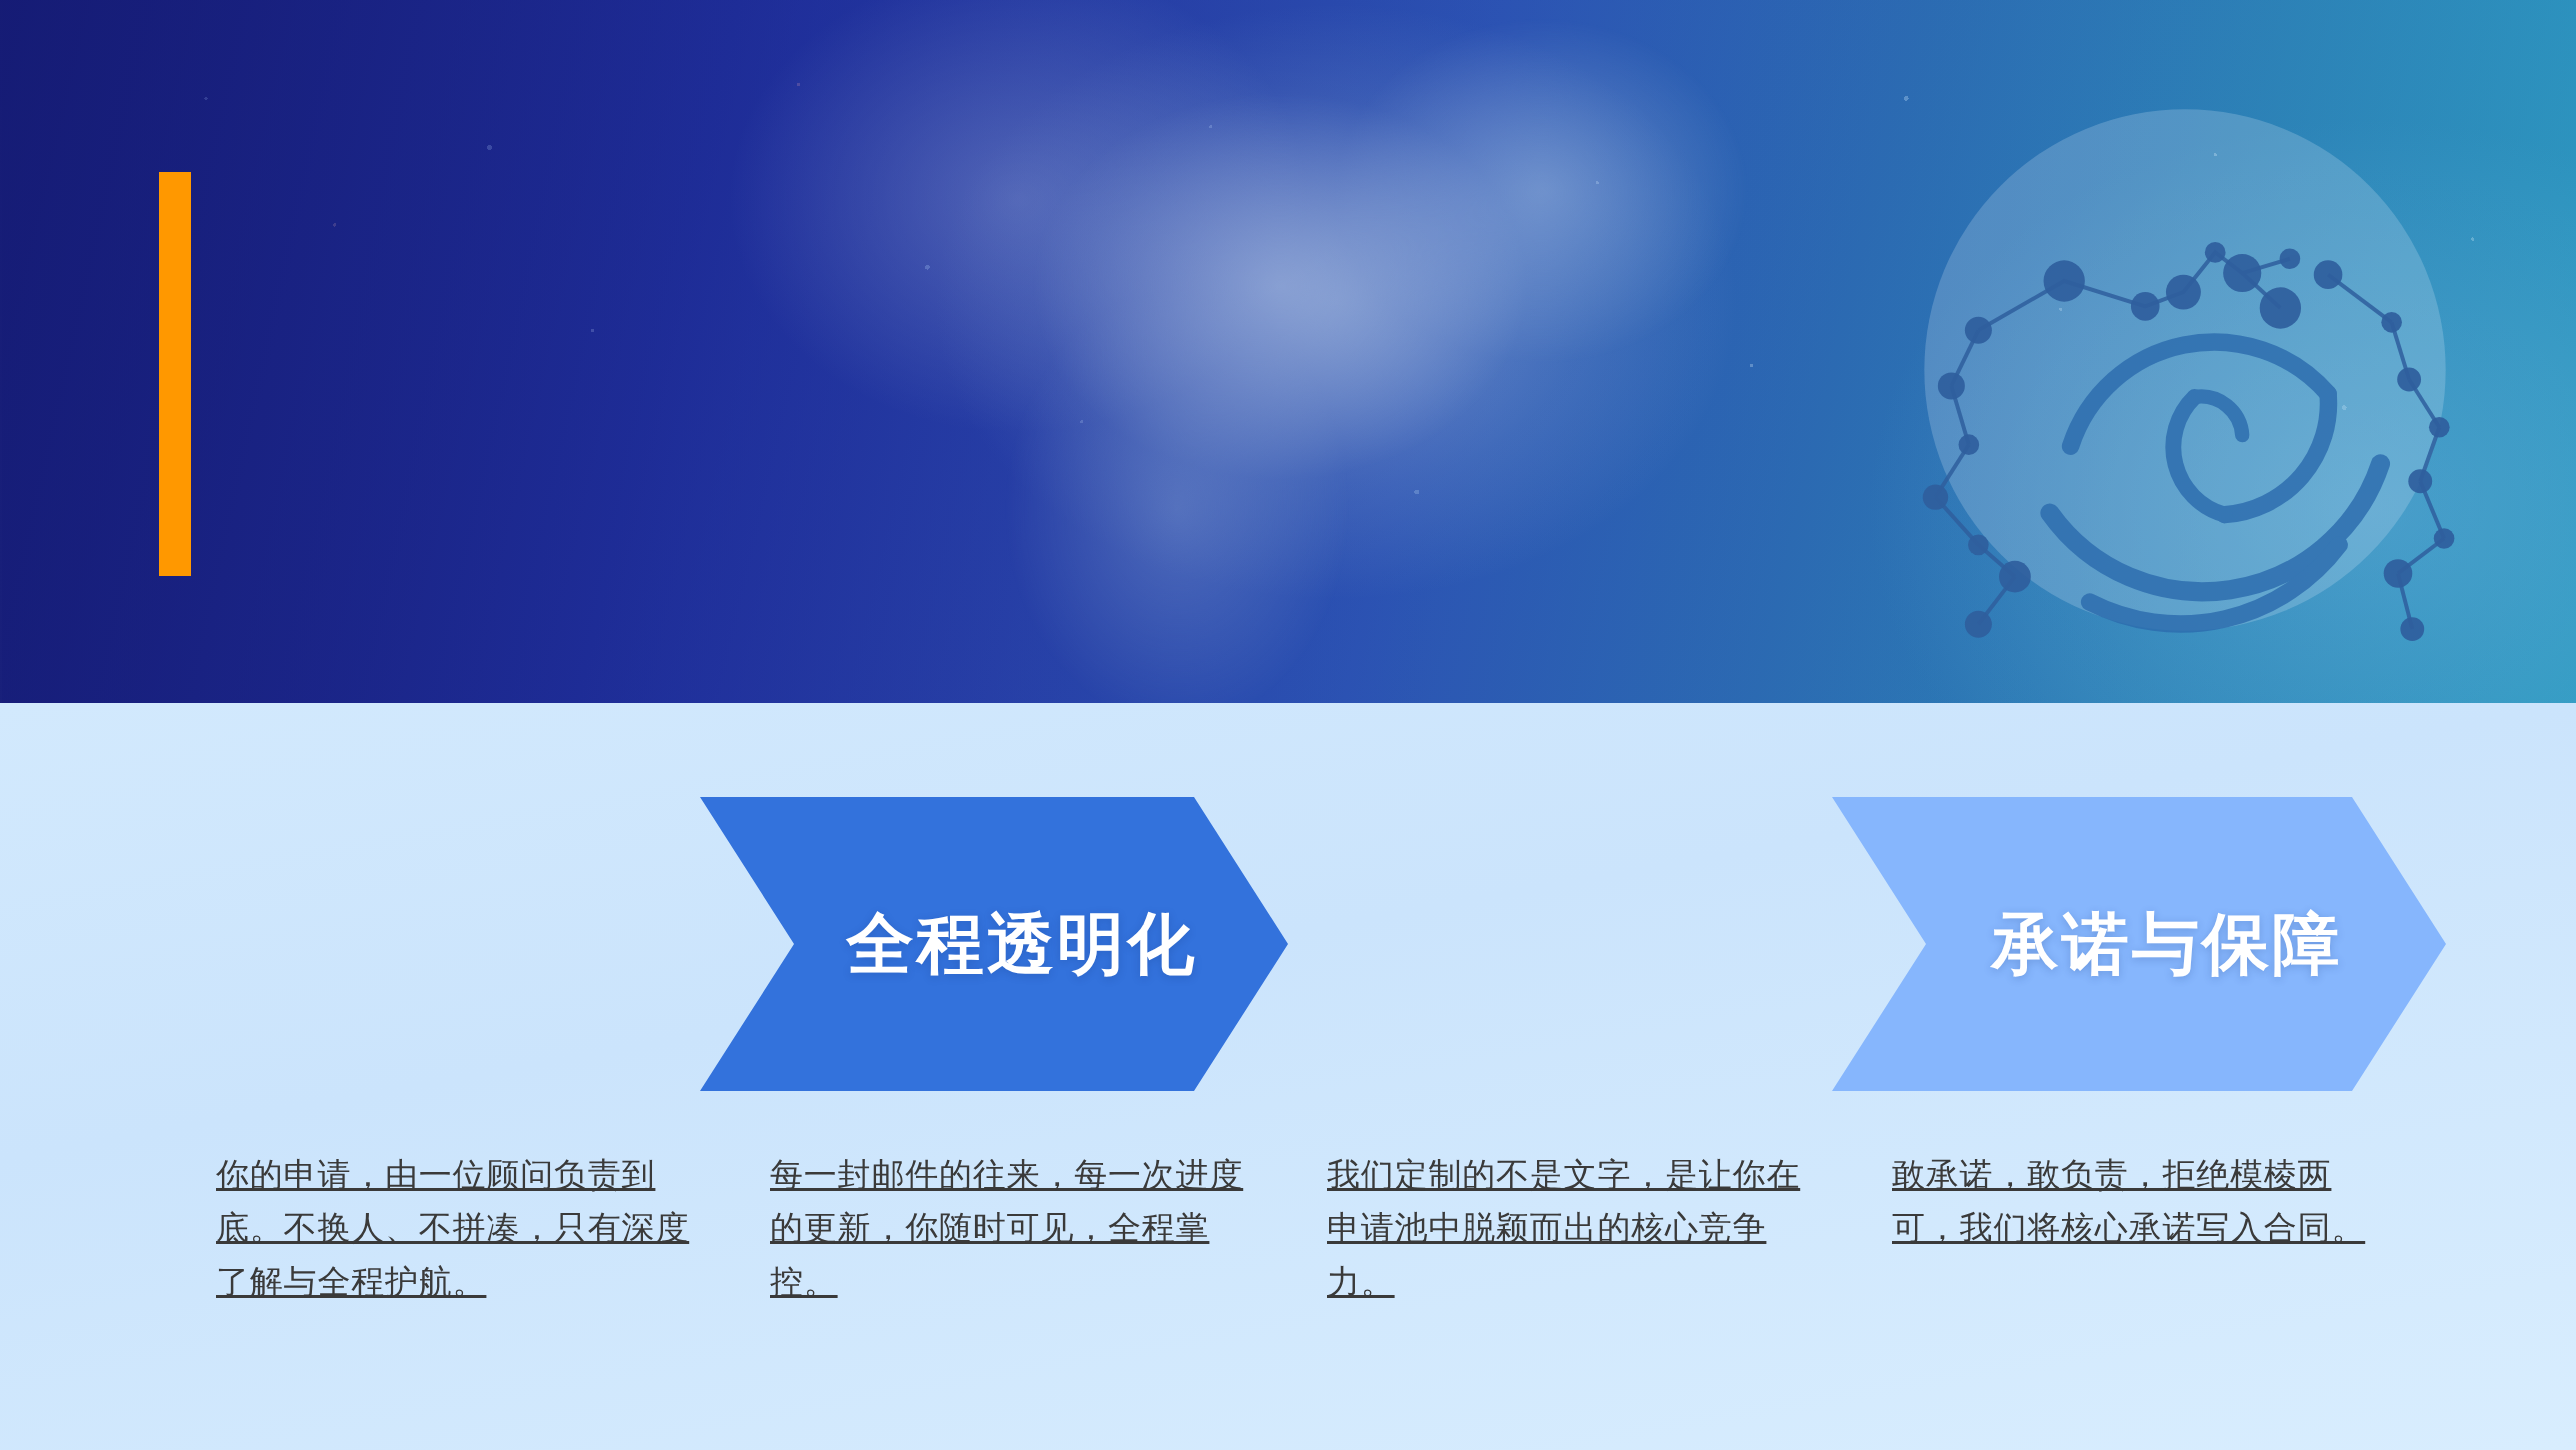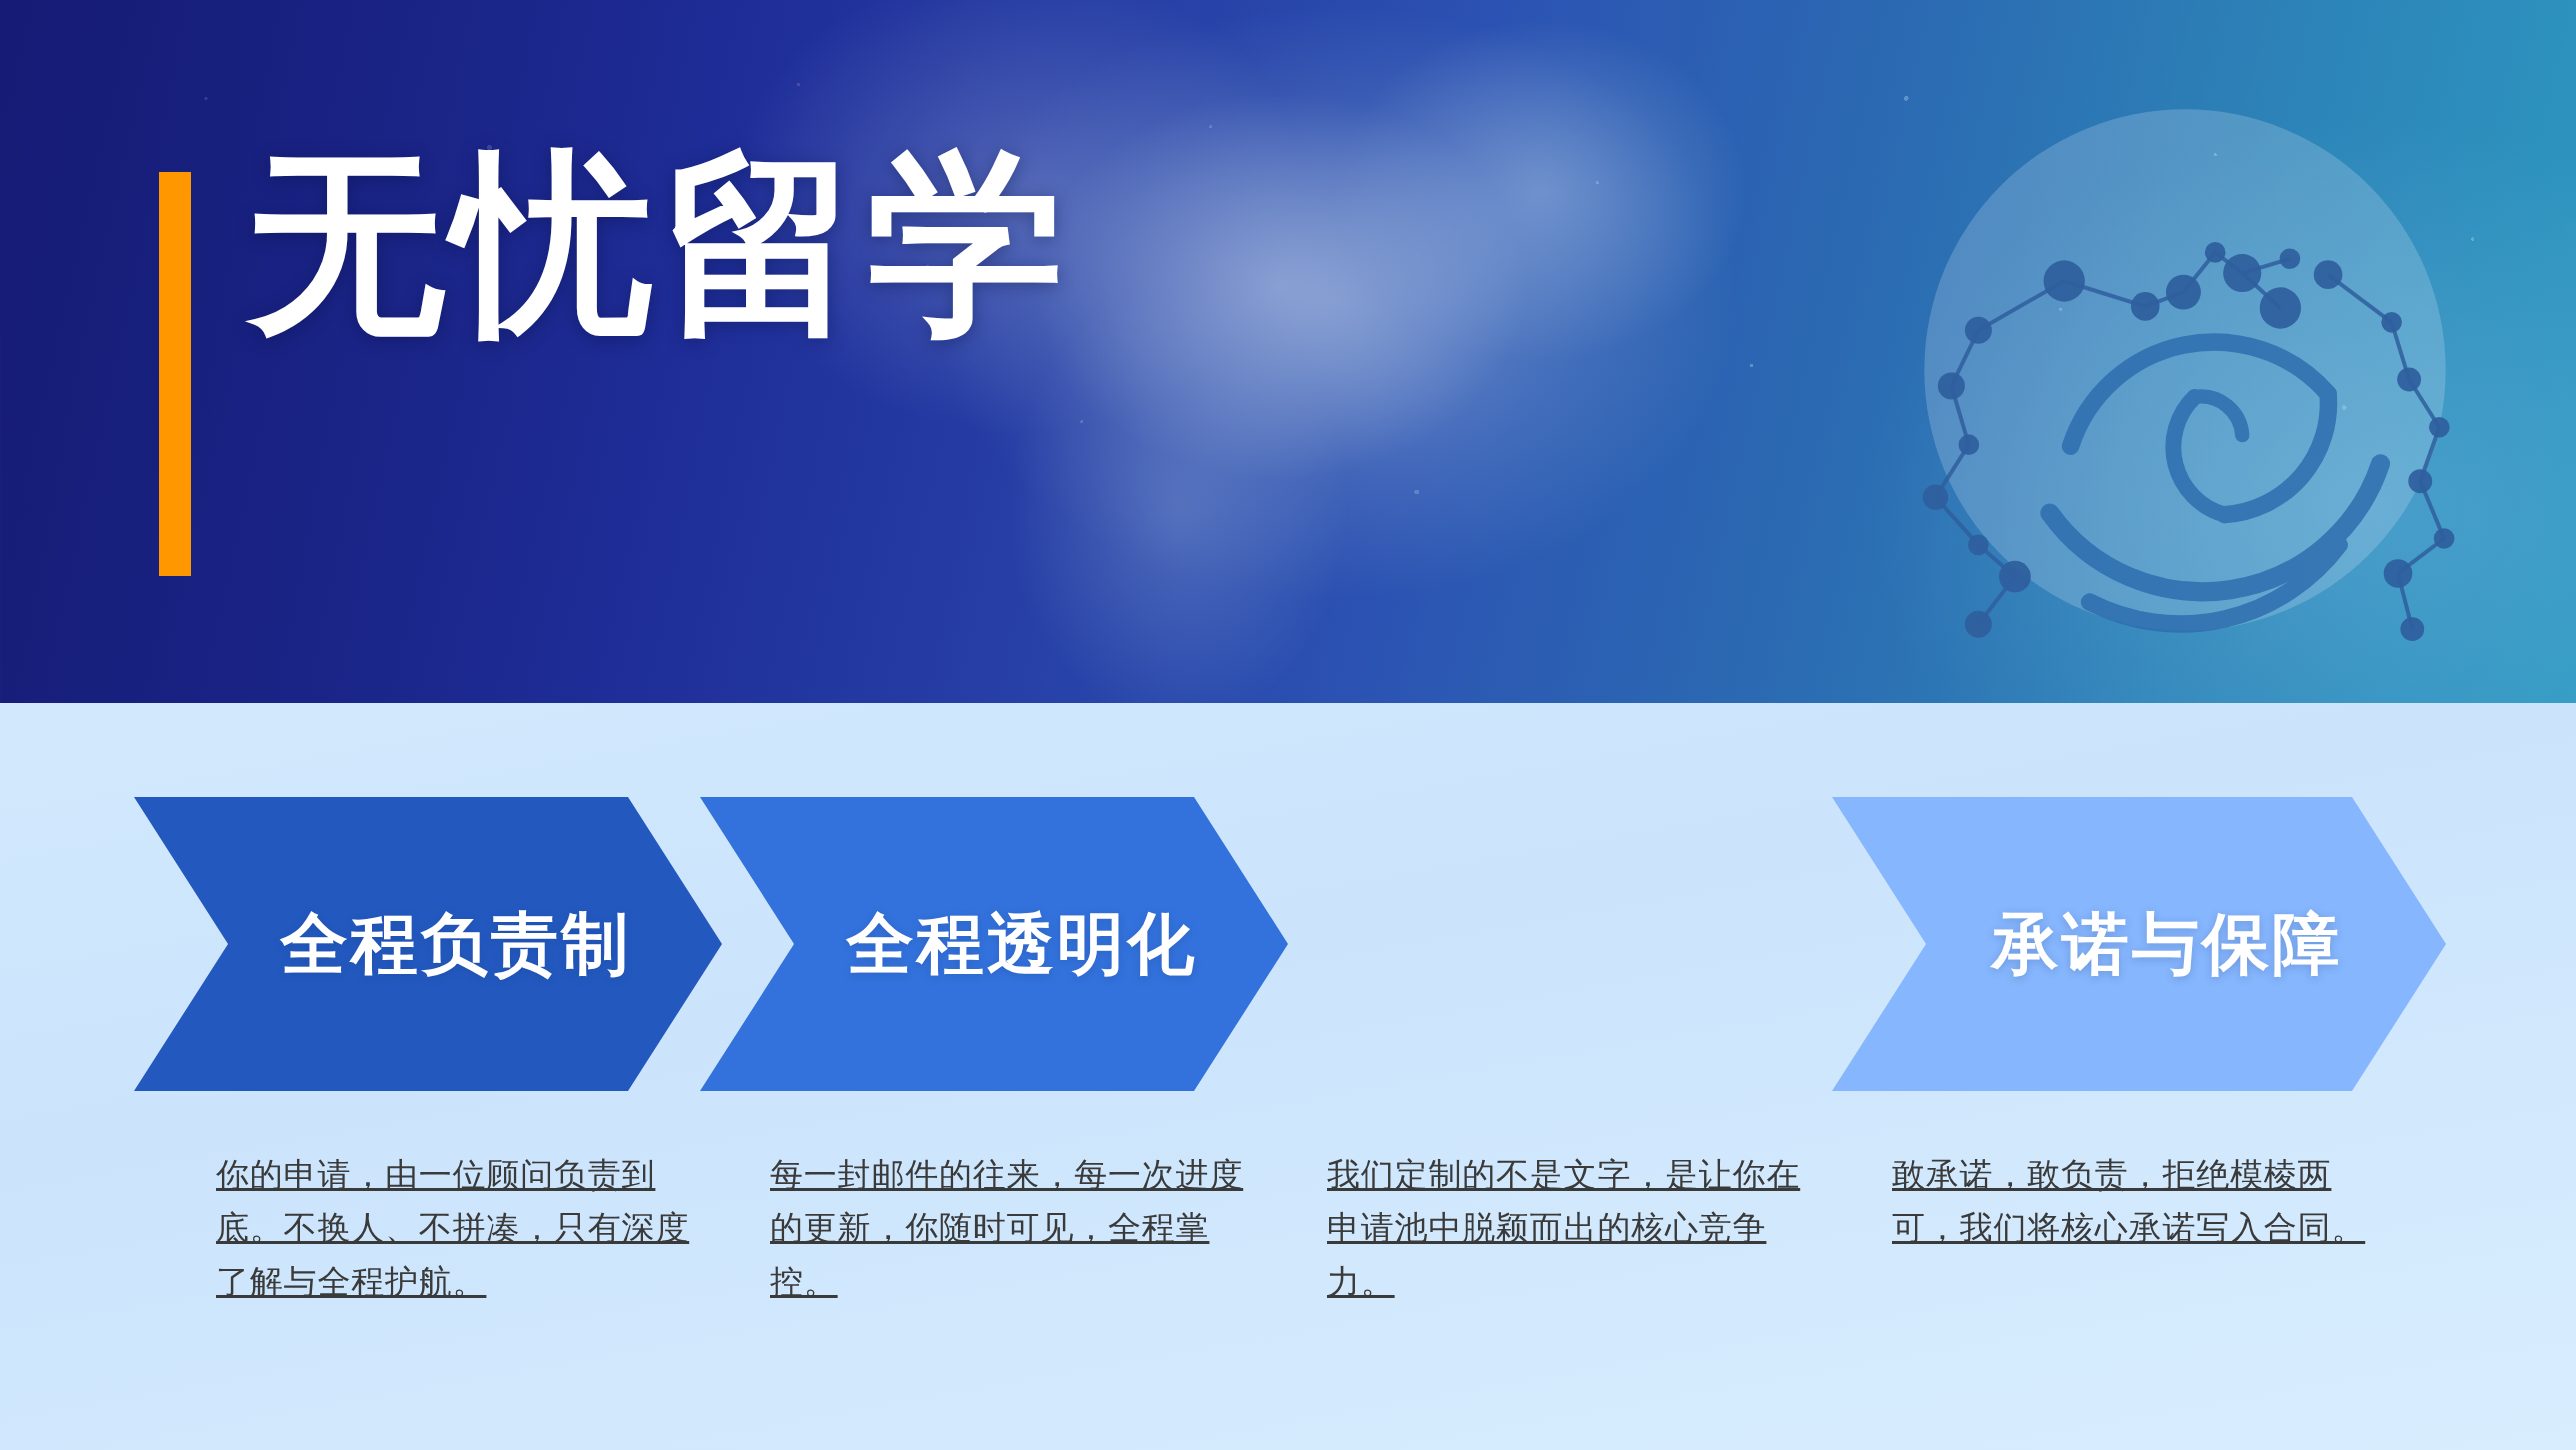--- a/index.html
+++ b/index.html
@@ -196,30 +196,26 @@
           <path d="M392 414 A52 52 0 0 1 452 462" stroke-width="18"></path>
           <path d="M210 560 A236 236 0 0 0 626 498" stroke-width="24"></path>
           <path d="M260 672 A250 250 0 0 0 574 600" stroke-width="22"></path>
         </g>
       </svg>
     </div>
 
     <div class="hero-accent-bar"></div>
 
     <div class="hero-text">
-      <div class="hero-title">无忧留学</div>
     </div>
   </div>
 
   <div class="lower">
 
     <div class="flow">
-      <div class="chev chev-1">
-        <span class="chev-label">全程负责制</span>
-      </div>
       <div class="chev chev-2">
         <span class="chev-label">全程透明化</span>
       </div>
       <div class="chev chev-4">
         <span class="chev-label">承诺与保障</span>
       </div>
     </div>
 
     <div class="descs">
       <div class="desc desc-1">你的申请，由一位顾问负责到底。不换人、不拼凑，只有深度了解与全程护航。</div>

